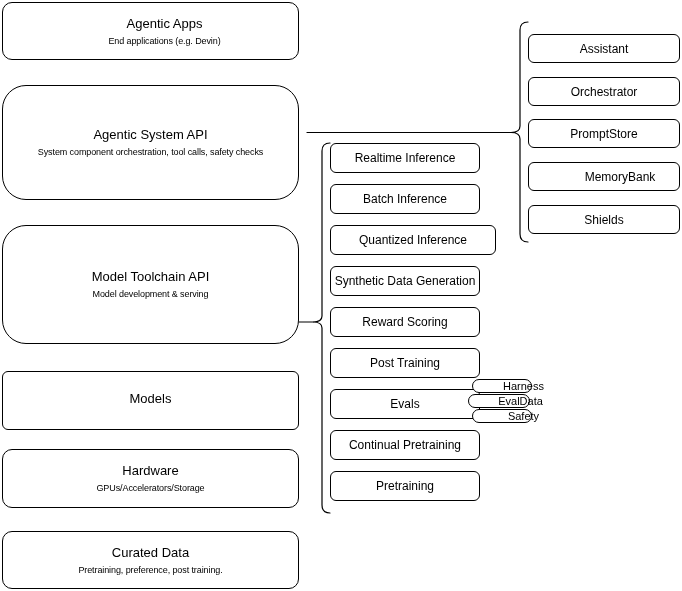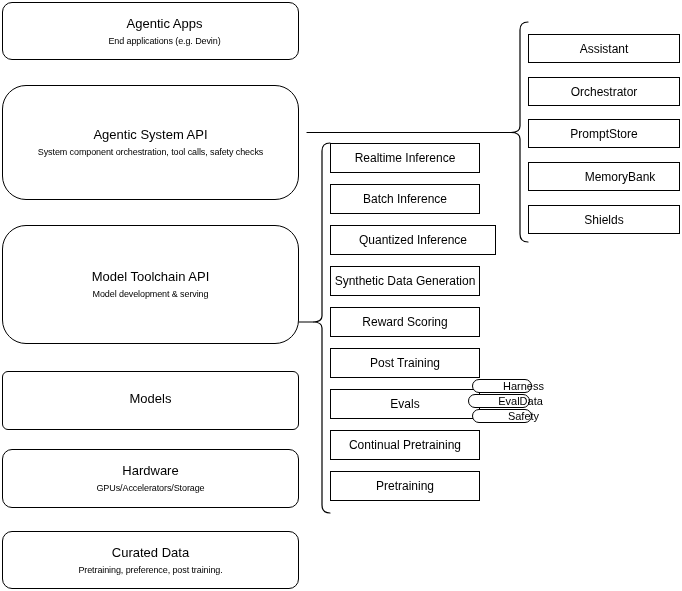--- a/index.html
+++ b/index.html
@@ -23,21 +23,21 @@
     justify-content: center;
     text-align: center;
     z-index: 1;
   }
   .bigbox .title { font-size: 13px; line-height: 16px; margin-bottom: 3px; }
   .bigbox .subtitle { font-size: 9px; line-height: 12px; letter-spacing: -0.1px; }
   .node {
     position: absolute;
     box-sizing: border-box;
     border: 1px solid #000000;
-    border-radius: 0;
+    border-radius: 6px;
     background: #ffffff;
     display: flex;
     align-items: center;
     justify-content: center;
     text-align: center;
     font-size: 12px;
     z-index: 2;
   }
   .pill {
     position: absolute;

